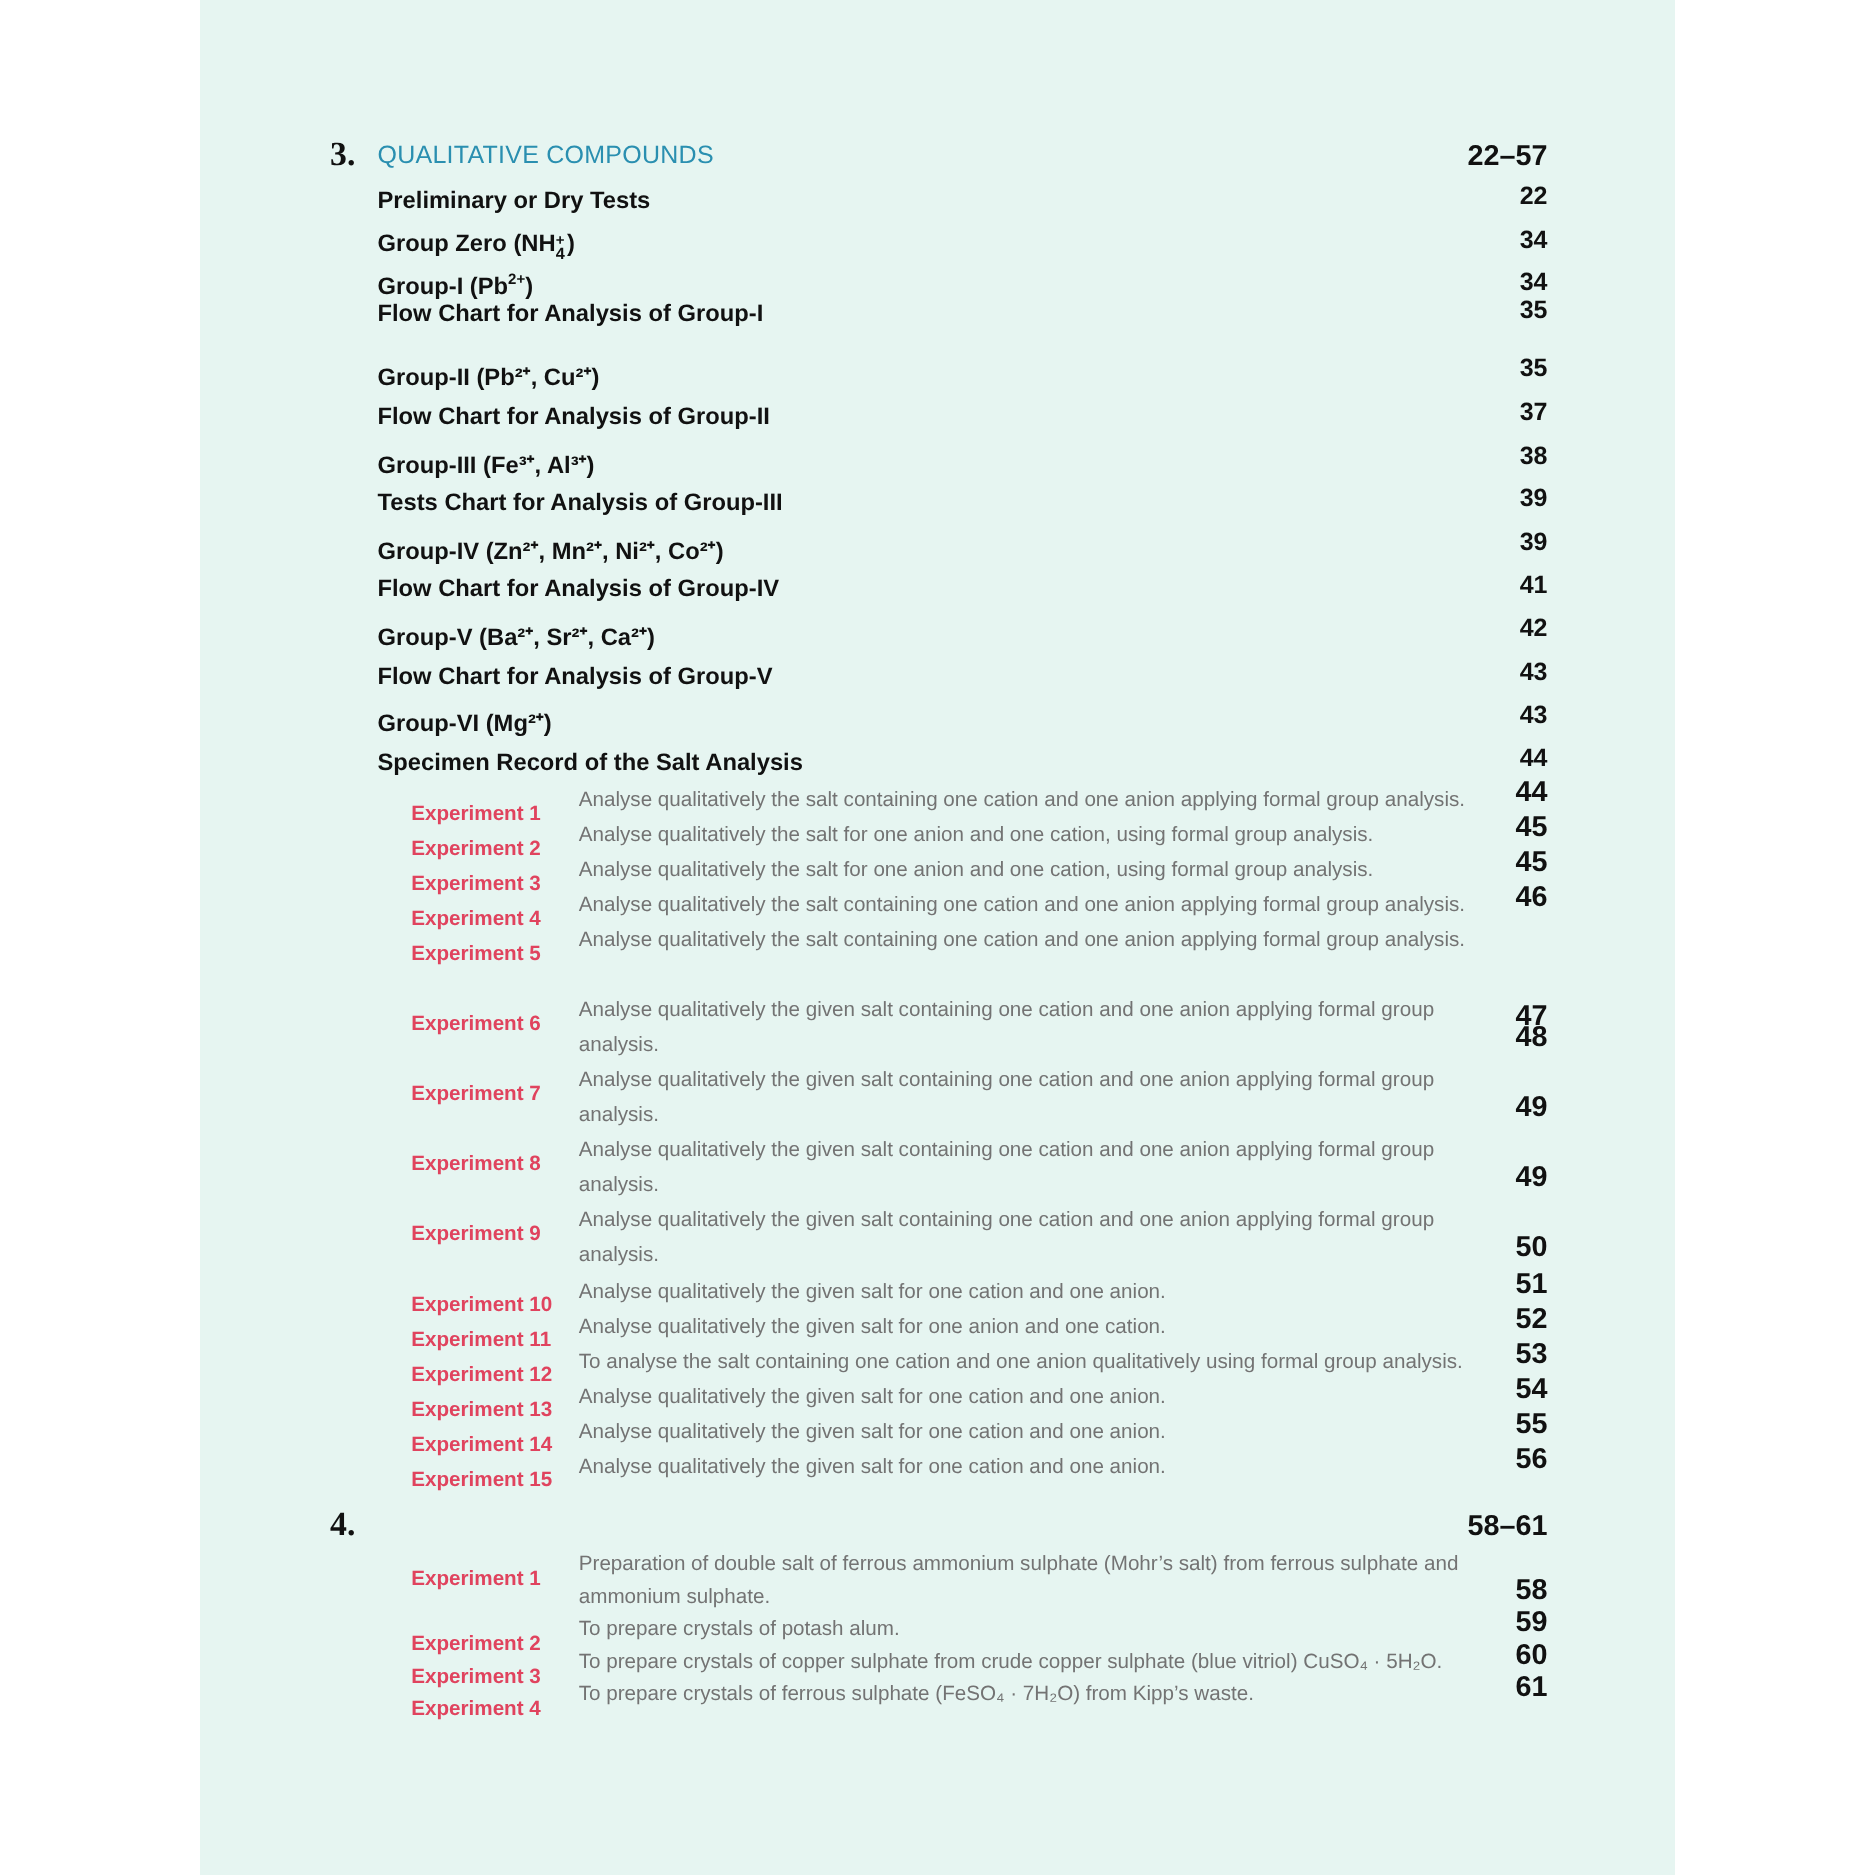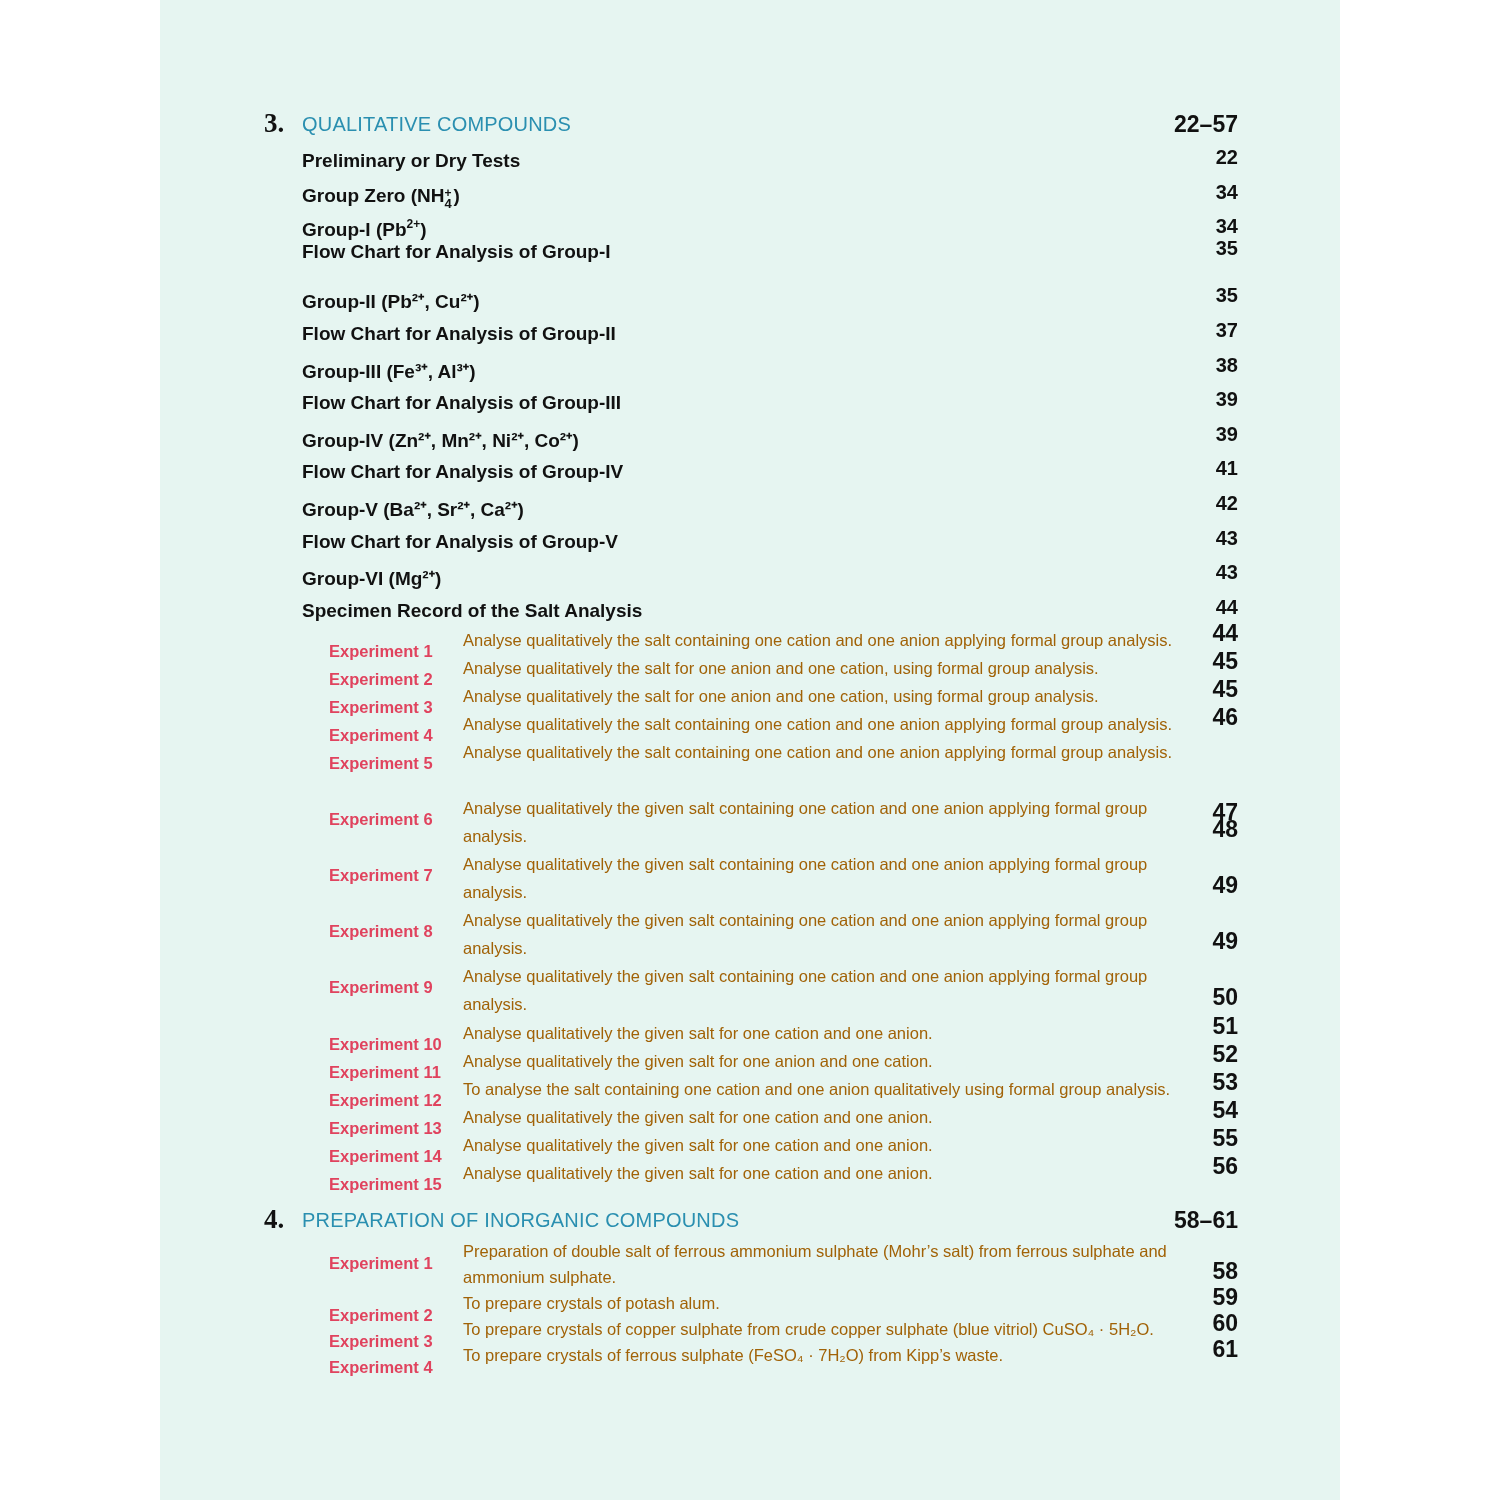--- a/index.html
+++ b/index.html
@@ -7,21 +7,21 @@
   .page { position:absolute; left:160px; top:0; width:1180px; height:1500px; background:#e6f5f1; }
   .chapter { position:absolute; left:0; width:1180px; height:34px; }
   .ch-num { position:absolute; left:104px; top:0; font-family:"Liberation Serif", serif; font-weight:bold; font-size:27px; color:#111; }
   .ch-title { position:absolute; left:142px; top:5px; font-size:20px; color:#2a8fb0; letter-spacing:0.2px; }
   .ch-pages { position:absolute; right:102px; top:3px; font-size:23px; font-weight:bold; color:#111; }
   .topic { position:absolute; left:142px; width:936px; height:30px; font-size:19px; font-weight:bold; }
   .topic .pg { position:absolute; right:0; top:-4px; font-size:20px; font-weight:bold; }
   .topic sup { font-size:12px; vertical-align:8px; line-height:0; }
   .exp { position:absolute; left:169px; width:909px; font-size:16.5px; }
   .exp .lbl { position:absolute; left:0; top:16px; color:#e0435e; font-weight:bold; }
-  .exp .desc { position:absolute; left:134px; top:0; width:740px; line-height:28px; color:#a16207; }
+  .exp .desc { position:absolute; left:134px; top:0; width:740px; line-height:28px; color:#737373; }
   .exp .pg { position:absolute; right:0; font-size:23px; font-weight:bold; color:#111; }
 </style>
 </head>
 <body>
 
 <div class="page">
 
   <div class="chapter" style="top:108px">
     <span class="ch-num">3.</span>
     <span class="ch-title">QUALITATIVE COMPOUNDS</span>
@@ -29,21 +29,21 @@
   </div>
 
   <div id="topics">
       <div class="topic" style="top: 150px;"><span>Preliminary or Dry Tests</span><span class="pg">22</span></div>
       <div class="topic" style="top: 184.6px;"><span>Group Zero (NH<span style="display: inline-block; position: relative; width: 9px;"><span style="position:absolute;left:0;top:-16px;font-size:12px">+</span><span style="position:absolute;left:0;top:-6px;font-size:13px">4</span></span>)</span><span class="pg">34</span></div>
       <div class="topic" style="top: 219.2px;"><span>Group-I (Pb<sup>2+</sup>)</span><span class="pg">34</span></div>
       <div class="topic" style="top: 241px;"><span>Flow Chart for Analysis of Group-I</span><span class="pg">35</span></div>
       <div class="topic" style="top: 288.4px;"><span>Group-II (Pb²⁺, Cu²⁺)</span><span class="pg">35</span></div>
       <div class="topic" style="top: 323px;"><span>Flow Chart for Analysis of Group-II</span><span class="pg">37</span></div>
       <div class="topic" style="top: 357.6px;"><span>Group-III (Fe³⁺, Al³⁺)</span><span class="pg">38</span></div>
-      <div class="topic" style="top: 392.2px;"><span>Flow Chart for Analysis of Group-III</span><span class="pg">39</span></div>
+      <div class="topic" style="top: 392.2px;"><span>Tests Chart for Analysis of Group-III</span><span class="pg">39</span></div>
       <div class="topic" style="top: 426.8px;"><span>Group-IV (Zn²⁺, Mn²⁺, Ni²⁺, Co²⁺)</span><span class="pg">39</span></div>
       <div class="topic" style="top: 461.4px;"><span>Flow Chart for Analysis of Group-IV</span><span class="pg">41</span></div>
       <div class="topic" style="top: 496px;"><span>Group-V (Ba²⁺, Sr²⁺, Ca²⁺)</span><span class="pg">42</span></div>
       <div class="topic" style="top: 530.6px;"><span>Flow Chart for Analysis of Group-V</span><span class="pg">43</span></div>
       <div class="topic" style="top: 565.2px;"><span>Group-VI (Mg²⁺)</span><span class="pg">43</span></div>
       <div class="topic" style="top: 599.8px;"><span>Specimen Record of the Salt Analysis</span><span class="pg">44</span></div>
     </div>
   <div id="exps3">
       <div class="exp" style="top: 626px;">
         <span class="lbl">Experiment 1</span>
@@ -117,21 +117,20 @@
       </div>
       <div class="exp" style="top: 1159px;">
         <span class="lbl">Experiment 15</span>
         <span class="desc" style="width: 760px;">Analyse qualitatively the given salt for one cation and one anion.</span>
         <span class="pg" style="top: -6px;">56</span>
       </div>
     </div>
 
   <div class="chapter" style="top:1204px">
     <span class="ch-num">4.</span>
-    <span class="ch-title">PREPARATION OF INORGANIC COMPOUNDS</span>
     <span class="ch-pages">58–61</span>
   </div>
 
   <div id="exps4">
       <div class="exp" style="top: 1238px;">
         <span class="lbl">Experiment 1</span>
         <span class="desc" style="line-height: 26px;">Preparation of double salt of ferrous ammonium sulphate (Mohr’s salt) from ferrous sulphate and ammonium sulphate.</span>
         <span class="pg" style="top: 20px;">58</span>
       </div>
       <div class="exp" style="top: 1290px;">

